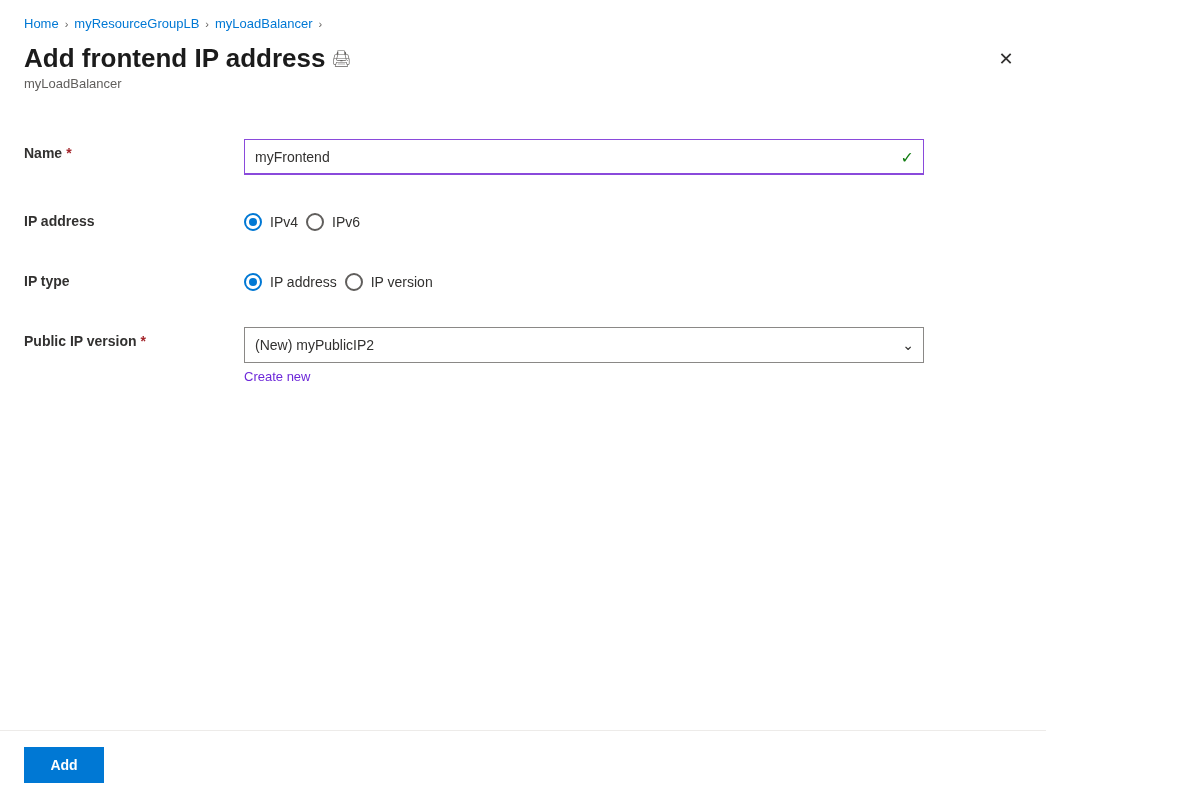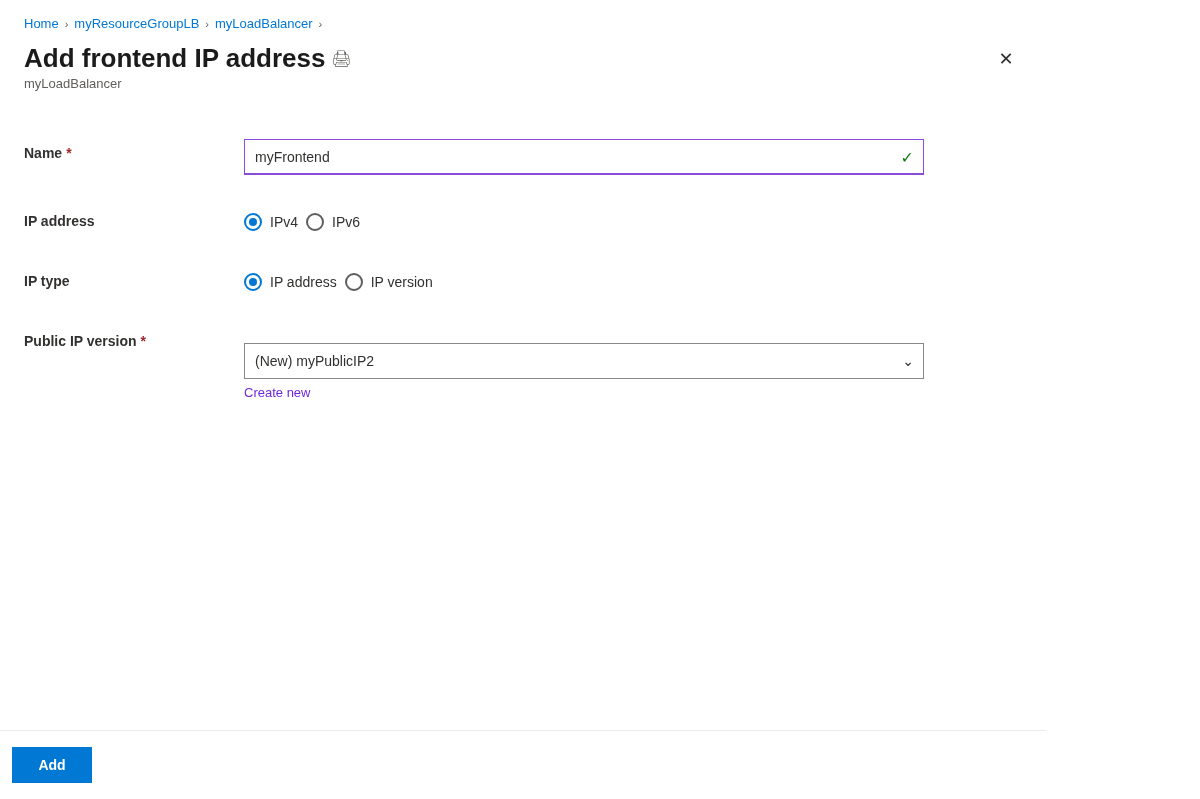--- a/index.html
+++ b/index.html
@@ -209,21 +209,20 @@
 
     .radio-label {
       font-size: 14px;
       color: #323130;
     }
 
     
     .dropdown-wrapper {
       position: relative;
       width: 100%;
-      margin-top: 16px;
     }
 
     .dropdown-select {
       width: 100%;
       height: 36px;
       border: 1px solid #8a8886;
       outline: none;
       padding: 0 36px 0 10px;
       font-size: 14px;
       color: #323130;
@@ -247,21 +246,21 @@
       margin-top: 6px;
       font-size: 13px;
       color: #6d28d9;
       text-decoration: none;
       cursor: pointer;
     }
 
     
     .footer {
       border-top: 1px solid #edebe9;
-      padding: 16px 12px;
+      padding: 16px 24px;
       display: flex;
       align-items: center;
       gap: 8px;
       margin-top: auto;
     }
 
     .add-btn {
       background: #0078d4;
       color: #ffffff;
       border: none;

